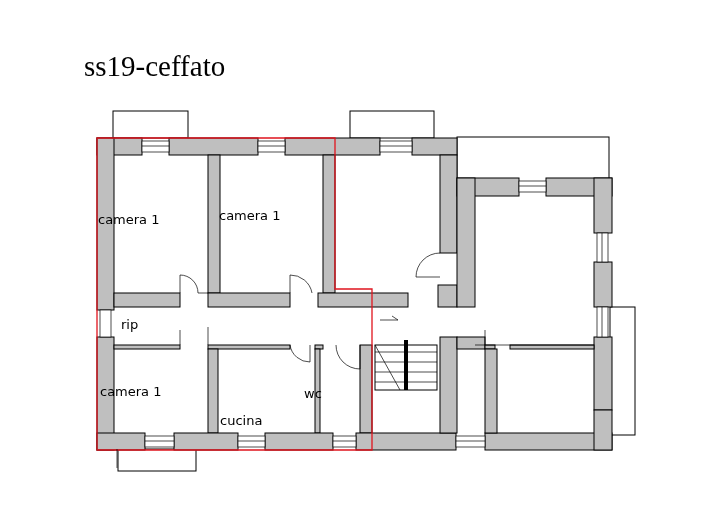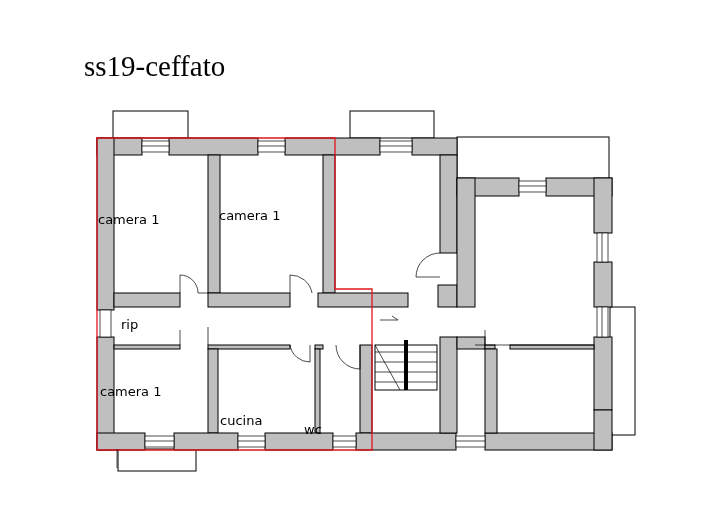--- a/index.html
+++ b/index.html
@@ -131,13 +131,13 @@
 
   <path class="red" d="M97 138 L335 138 L335 289 L372 289 L372 450 L97 450 Z"></path>
   <line class="thin" x1="117" y1="449" x2="117" y2="468"></line>
 </svg>
 
 <span class="lbl" style="left:98px; top:212px;">camera 1</span>
 <span class="lbl" style="left:219px; top:208px;">camera 1</span>
 <span class="lbl" style="left:105px; top:317px;margin-left:16px;">rip</span>
 <span class="lbl" style="left:100px; top:384px;">camera 1</span>
 <span class="lbl" style="left:220px; top:384px;margin-top:29px;">cucina</span>
-<span class="lbl" style="left:304px; top:386px;margin-top:36px;">wc</span>
+<span class="lbl" style="left:304px; top:386px;">wc</span>
 
 </body></html>

